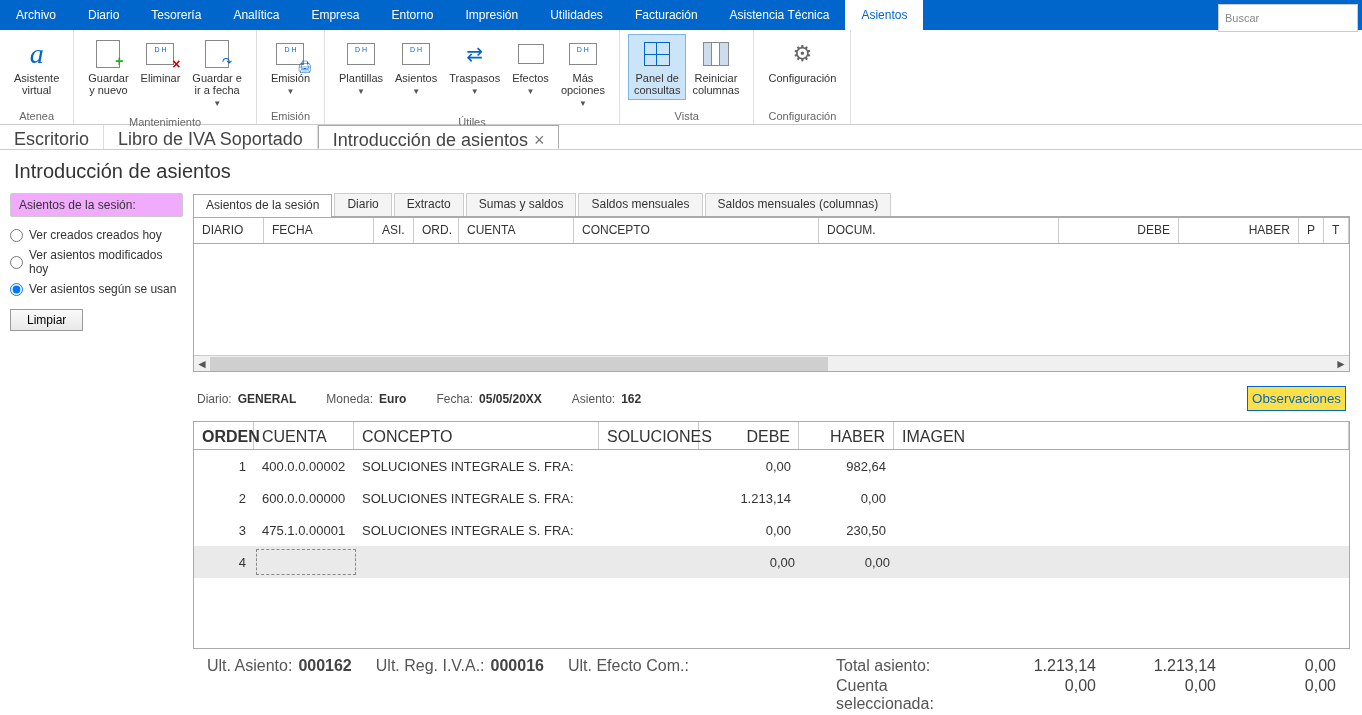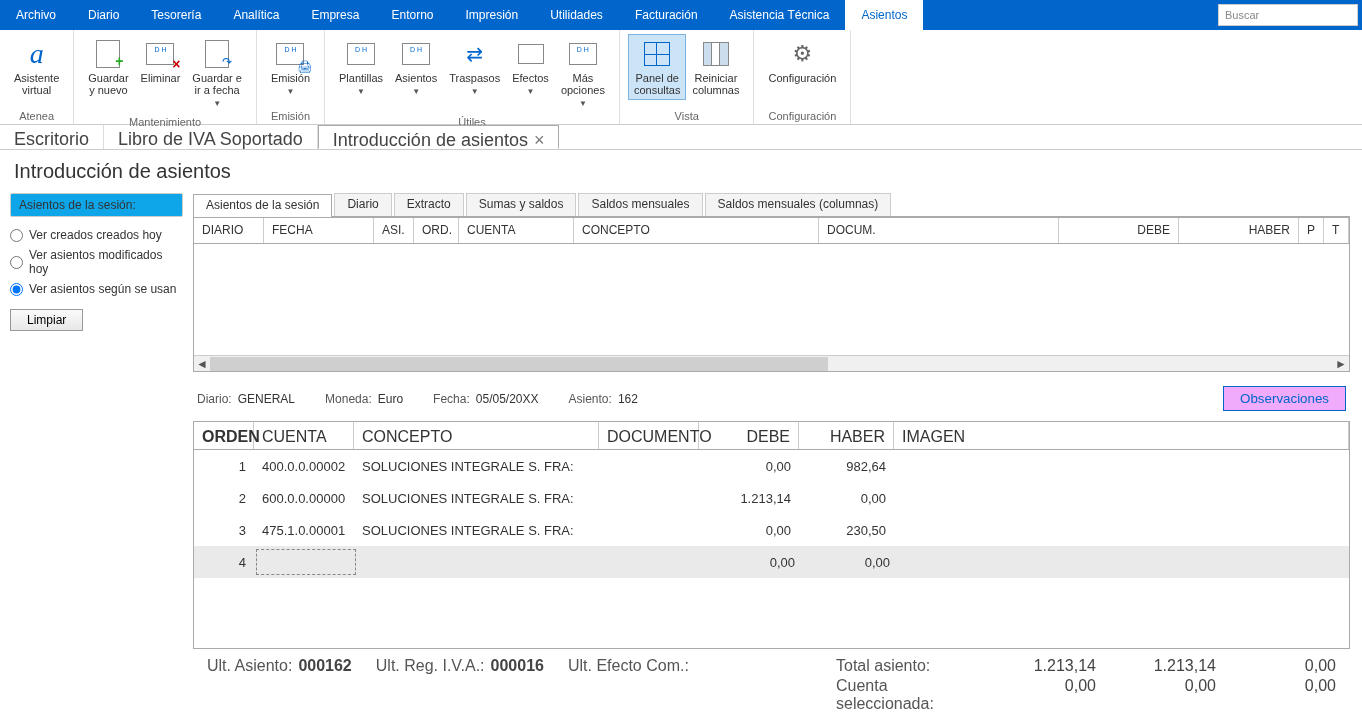--- a/index.html
+++ b/index.html
@@ -2,21 +2,21 @@
 <html><head>
 <meta charset="utf-8">
 <style>
 * { box-sizing: border-box; margin: 0; padding: 0; }
 body { font-family: "Segoe UI", Tahoma, sans-serif; font-size: 12px; color: #333; background: #fff; width: 1362px; height: 715px; overflow: hidden; }
 
 
 .menu-bar { display: flex; background: #0066cc; height: 30px; align-items: stretch; }
 .menu-item { color: #fff; padding: 0 16px; display: flex; align-items: center; cursor: pointer; font-size: 12px; }
 .menu-item.active { background: #fff; color: #0066cc; }
-.search-box { margin-left: auto; background: #fff; border: 1px solid #ccc; height: 22px; margin-top: 4px; margin-right: 4px; width: 140px; padding: 0 6px; color: #888; font-size: 11px; display: flex; align-items: center; }
+.search-box { margin-left: auto; background: #fff; border: 1px solid #ccc; height: 28px; margin-top: 4px; margin-right: 4px; width: 140px; padding: 0 6px; color: #888; font-size: 11px; display: flex; align-items: center; }
 
 
 .ribbon { display: flex; border-bottom: 1px solid #ccc; height: 95px; background: #fff; }
 .ribbon-group { border-right: 1px solid #e0e0e0; padding: 4px 8px 2px; display: flex; flex-direction: column; align-items: center; }
 .ribbon-group-buttons { display: flex; flex: 1; align-items: flex-start; }
 .ribbon-group-label { font-size: 11px; color: #666; text-align: center; padding-top: 2px; }
 .rb-btn { display: flex; flex-direction: column; align-items: center; padding: 4px 6px; cursor: pointer; text-align: center; min-width: 44px; }
 .rb-btn.active { background: #cce4f7; border: 1px solid #7eb4e2; padding: 3px 5px; }
 .rb-btn .icon { width: 32px; height: 32px; display: flex; align-items: center; justify-content: center; margin-bottom: 2px; }
 .rb-btn .lbl { font-size: 11px; line-height: 12px; color: #333; }
@@ -30,21 +30,21 @@
 .doc-tab { padding: 4px 14px; border-right: 1px solid #ddd; font-size: 18px; color: #444; cursor: pointer; }
 .doc-tab.active { border: 1px solid #aaa; border-bottom-color: #fff; background: #fff; }
 .doc-tab .close { margin-left: 6px; color: #777; }
 
 
 .page-title { font-size: 20px; color: #333; padding: 10px 14px; }
 
 
 .main { display: flex; height: 520px; }
 .side-panel { width: 215px; padding: 0 10px; }
-.side-header { background: #0ea5e9; padding: 4px 8px; border: 1px solid #ccc; border-radius: 2px; margin-bottom: 8px; font-size: 12px; }
+.side-header { background: #f0abfc; padding: 4px 8px; border: 1px solid #ccc; border-radius: 2px; margin-bottom: 8px; font-size: 12px; }
 .radio-row { display: flex; align-items: center; padding: 3px 0; font-size: 12px; }
 .radio-row input { margin-right: 6px; }
 .btn-small { margin-top: 10px; padding: 3px 16px; border: 1px solid #999; background: linear-gradient(#fafafa,#e8e8e8); cursor: pointer; font-size: 12px; }
 
 .content { flex: 1; padding-right: 12px; display: flex; flex-direction: column; }
 
 
 .inner-tabs { display: flex; border-bottom: 1px solid #aaa; height: 24px; }
 .inner-tab { padding: 3px 12px; border: 1px solid #ccc; border-bottom: none; background: #f4f4f4; font-size: 12px; cursor: pointer; margin-right: 2px; }
 .inner-tab.active { background: #fff; border-color: #aaa; position: relative; top: 1px; }
@@ -55,22 +55,22 @@
 .gh { border-right: 1px solid #ccc; padding: 5px 8px; font-size: 12px; color: #333; }
 .grid1-body { flex:1; background:#fff; }
 .grid1-scroll { height: 16px; border-top: 1px solid #ccc; display:flex; align-items:center; background:#f0f0f0; }
 .grid1-scroll .arrow { width:16px; text-align:center; color:#555; cursor:pointer; }
 .grid1-scroll .track { flex:1; height:14px; background:#f0f0f0; position:relative; }
 .grid1-scroll .thumb { position:absolute; left:0; width:55%; height:100%; background:#cfcfcf; }
 
 
 .info-row { display: flex; align-items: center; padding: 14px 4px 10px; font-size: 12px; }
 .info-row .lbl { color:#555; }
-.info-row .val { font-weight: normal; margin-left: 6px; margin-right: 30px; }
-.btn-obs { margin-left: auto; padding: 4px 16px; border:1px solid #0066cc; background:#f0abfc; color:#0066cc; cursor:pointer; }
+.info-row .val { font-weight: bold; margin-left: 6px; margin-right: 30px; }
+.btn-obs { margin-left: auto; padding: 4px 4px; border:1px solid #0066cc; background:#fde047; color:#0066cc; cursor:pointer; }
 
 
 .grid2 { border:1px solid #aaa; flex:1; display:flex; flex-direction:column; }
 .grid2-head { display:flex; border-bottom:1px solid #aaa; height:28px; background:#fff; }
 .g2h { border-right:1px solid #ccc; padding:6px 8px; font-size:16px; font-weight:normal; }
 .grid2-body { flex:1; background:#fff; }
 .g2row { display:flex; height:32px; align-items:center; }
 .g2row.active { background:#eaeaea; }
 .g2c { padding: 4px 8px; font-size:13px; }
 .g2c.input-cell { border:1px dashed #888; height:26px; margin:2px; }
@@ -305,21 +305,21 @@
       <span class="lbl">Asiento:</span>
       <span class="val">162</span>
       <button class="btn-obs">Observaciones</button>
     </div>
 
     <div class="grid2">
       <div class="grid2-head">
         <div class="g2h col-orden" style="text-align:right;font-weight:bold">ORDEN</div>
         <div class="g2h col-cuenta">CUENTA</div>
         <div class="g2h col-concepto">CONCEPTO</div>
-        <div class="g2h col-doc">DOCUMENTO</div>
+        <div class="g2h col-doc">SOLUCIONES</div>
         <div class="g2h col-debe" style="text-align:right">DEBE</div>
         <div class="g2h col-haber" style="text-align:right">HABER</div>
         <div class="g2h col-imagen">IMAGEN</div>
       </div>
       <div class="grid2-body" id="grid2-body">
           <div class="g2row">
             <div class="g2c col-orden">1</div>
             <div class="g2c col-cuenta">400.0.0.00002</div>
             <div class="g2c col-concepto">SOLUCIONES INTEGRALE S. FRA:</div>
             <div class="g2c col-doc"></div>

